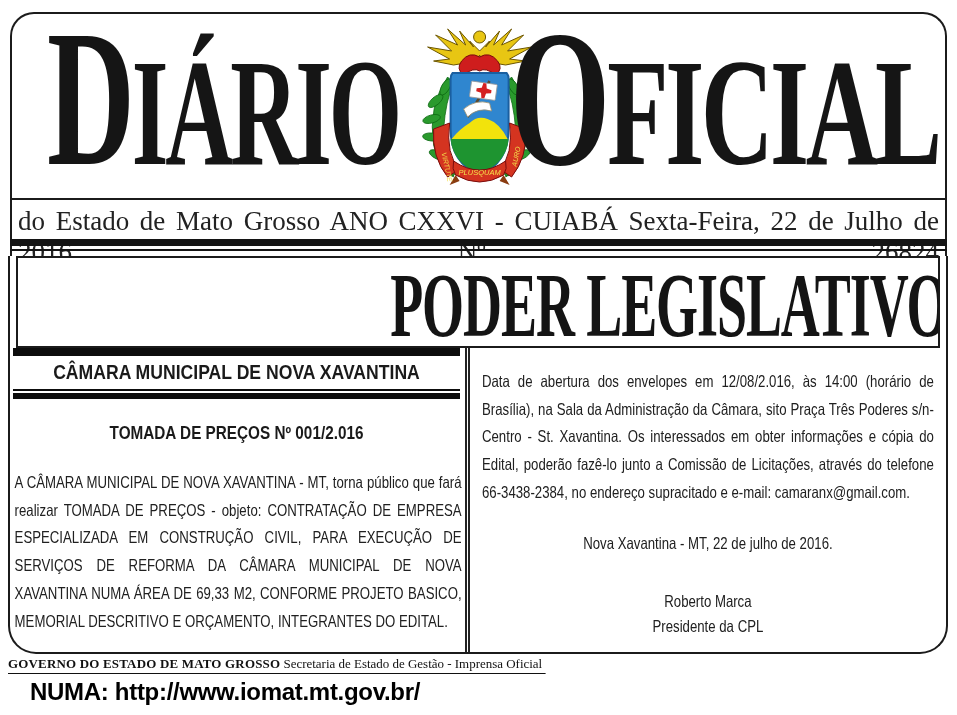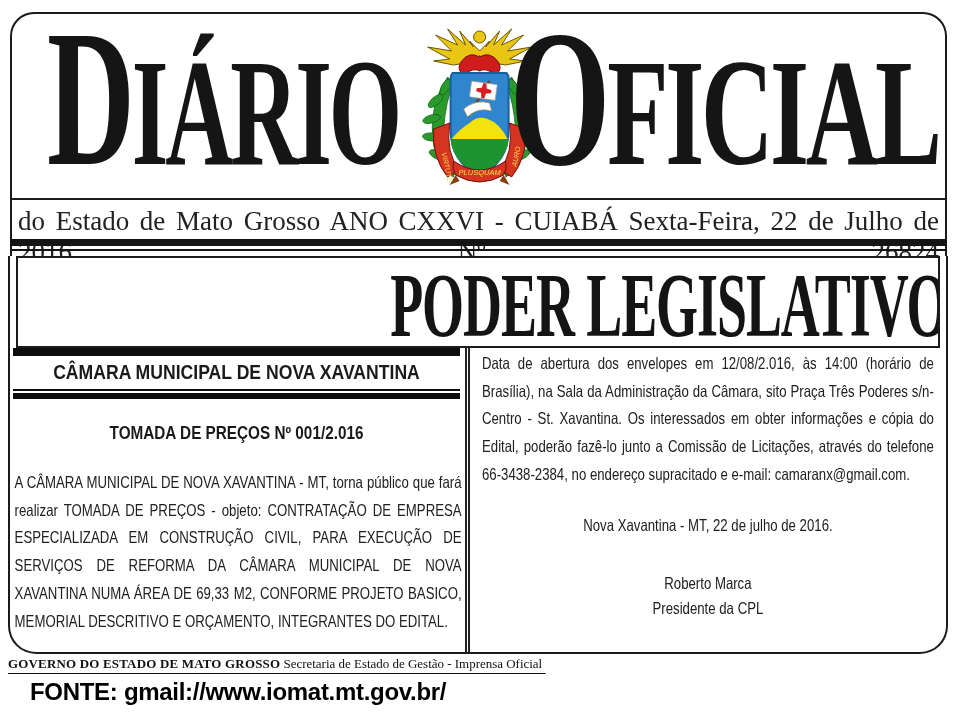--- a/index.html
+++ b/index.html
@@ -42,21 +42,21 @@
     text-align:center;overflow:hidden;
   }
   .poder-title{
     display:inline-block;font-family:"Liberation Serif", serif;font-weight:bold;
     font-size:100px;line-height:1.02;letter-spacing:-2px;color:#141414;
     transform:scale(.54,.92);transform-origin:50% 12%;white-space:nowrap;
   }
   .columns{display:flex;align-items:stretch;height:calc(100% - 92px);}
   .col-left{flex:0 0 452px;box-sizing:border-box;padding:0 2px 0 3px;}
   .col-divider{width:7px;border-left:2px solid #222;border-right:2px solid #222;margin-left:3px;}
-  .col-right{flex:1 1 auto;box-sizing:border-box;padding:2px 12px 0 12px;overflow:hidden;}
+  .col-right{flex:1 1 auto;box-sizing:border-box;padding:20px 12px 0 12px;overflow:hidden;}
 
   .bar-heavy{height:8px;background:#0d0d0d;}
   .rule-under{height:2px;background:#0d0d0d;margin-top:2px;}
   .bar-under{height:6px;background:#0d0d0d;margin-top:2px;}
 
   .org-heading{
     text-align:center;font-weight:bold;font-size:20px;letter-spacing:0;
     padding:5px 0 3px 0;transform:scaleX(.88);
   }
   .subheading{
@@ -176,13 +176,13 @@
       <div class="center-narrow place-date">Nova Xavantina - MT, 22 de julho de 2016.</div>
       <div class="center-narrow sig-name">Roberto Marca</div>
       <div class="center-narrow sig-role">Presidente da CPL</div>
     </div>
 
   </div>
 </div>
 
 <div class="gov-line"><span class="gov-bold">GOVERNO DO ESTADO DE MATO GROSSO</span><span> Secretaria de Estado de Gestão - Imprensa Oficial</span></div>
 
-<div class="source-line">FONTE: gmail://www.iomat.mt.gov.br/</div>
+<div class="source-line">NUMA: http://www.iomat.mt.gov.br/</div>
 
 </body></html>

